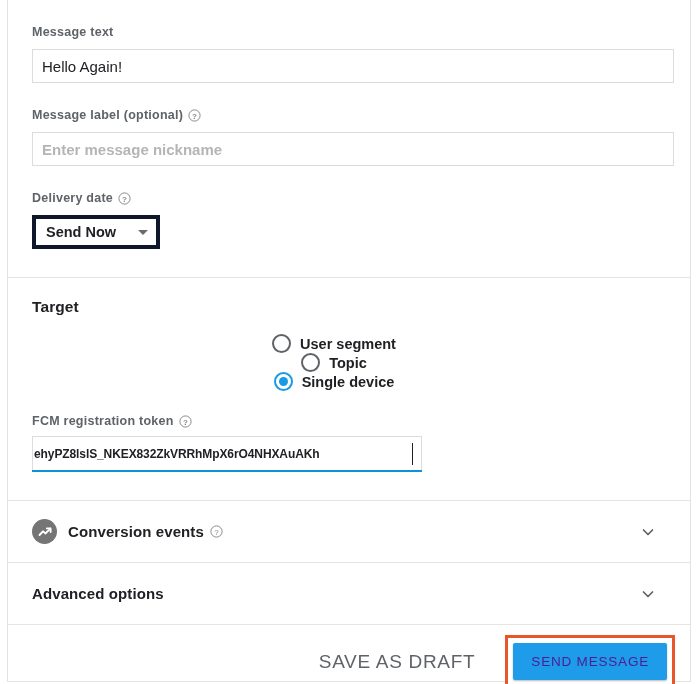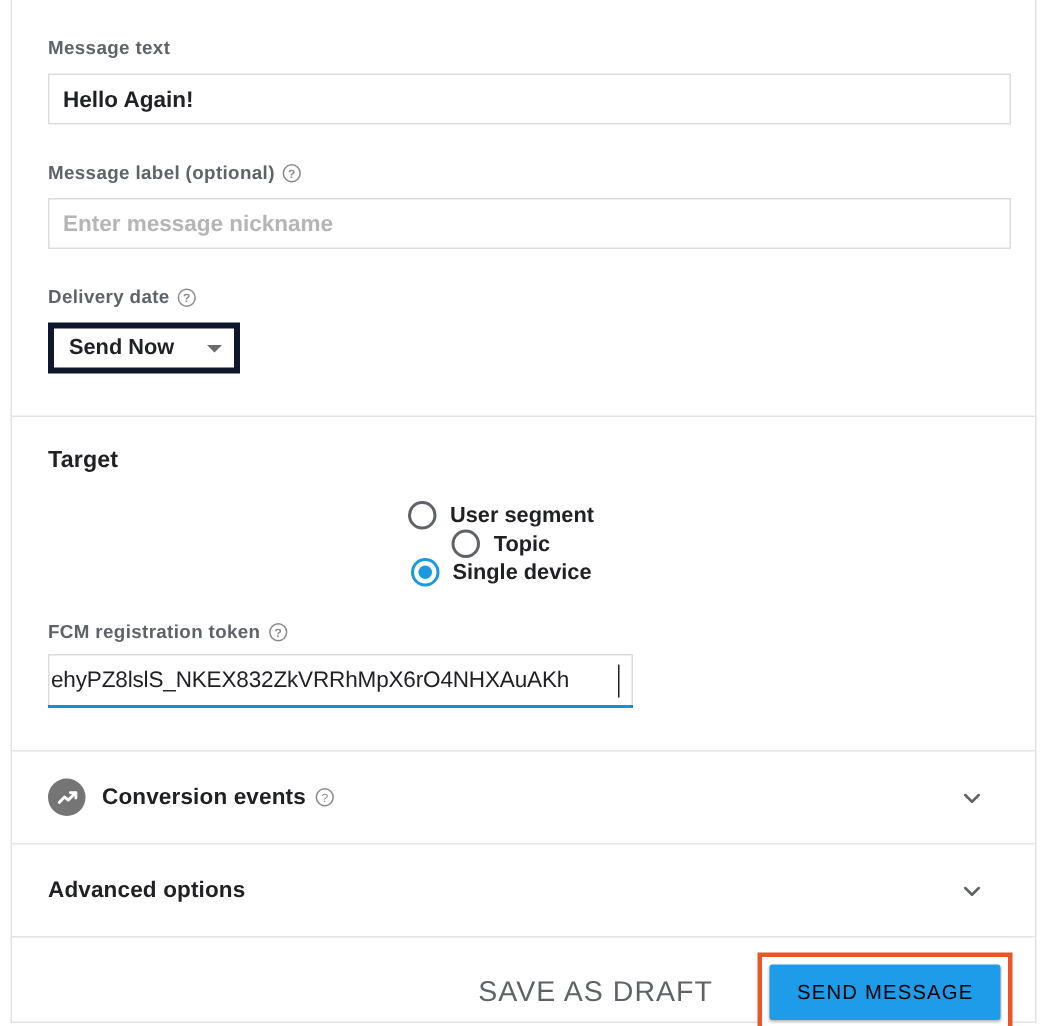--- a/index.html
+++ b/index.html
@@ -60,21 +60,21 @@
   .help-icon svg { display: block; }
 
   .text-input {
     width: 642px;
     height: 34px;
     box-sizing: border-box;
     border: 1px solid #dadce0;
     background: #fff;
     font-family: "Liberation Sans", sans-serif;
     font-size: 15px;
-    font-weight: bold;
+    font-weight: normal;
     color: #202124;
     padding: 0 9px;
     outline: none;
     border-radius: 0;
   }
   .text-input::placeholder {
     color: #b5b5b5;
     font-weight: bold;
   }
 
@@ -170,22 +170,22 @@
     height: 34px;
     box-sizing: border-box;
     border: 1px solid #dadce0;
     border-bottom: none;
     background: #fff;
     overflow: hidden;
     display: flex;
     align-items: center;
   }
   .token-text {
-    font-size: 15px;
-    font-weight: normal;
+    font-size: 12px;
+    font-weight: bold;
     color: #202124;
     white-space: nowrap;
     padding-left: 9px;
     margin-left: -8px;
     letter-spacing: -0.1px;
   }
   .token-caret {
     position: absolute;
     right: 8px;
     top: 6px;
@@ -265,21 +265,21 @@
   .highlight-box {
     border: 3px solid #e8562a;
     padding: 5px;
     display: inline-block;
     background: #ffffff;
     margin-left: 14px;
   }
   .btn-send {
     background: #1e9be9;
     border: none;
-    color: #000000;
+    color: #4c1d95;
     font-family: "Liberation Sans", sans-serif;
     font-size: 13.5px;
     letter-spacing: 0.8px;
     padding: 11px 18px;
     cursor: pointer;
     border-radius: 2px;
     box-shadow: 0 1px 2px rgba(0,0,0,0.28);
     white-space: nowrap;
   }
 </style>

